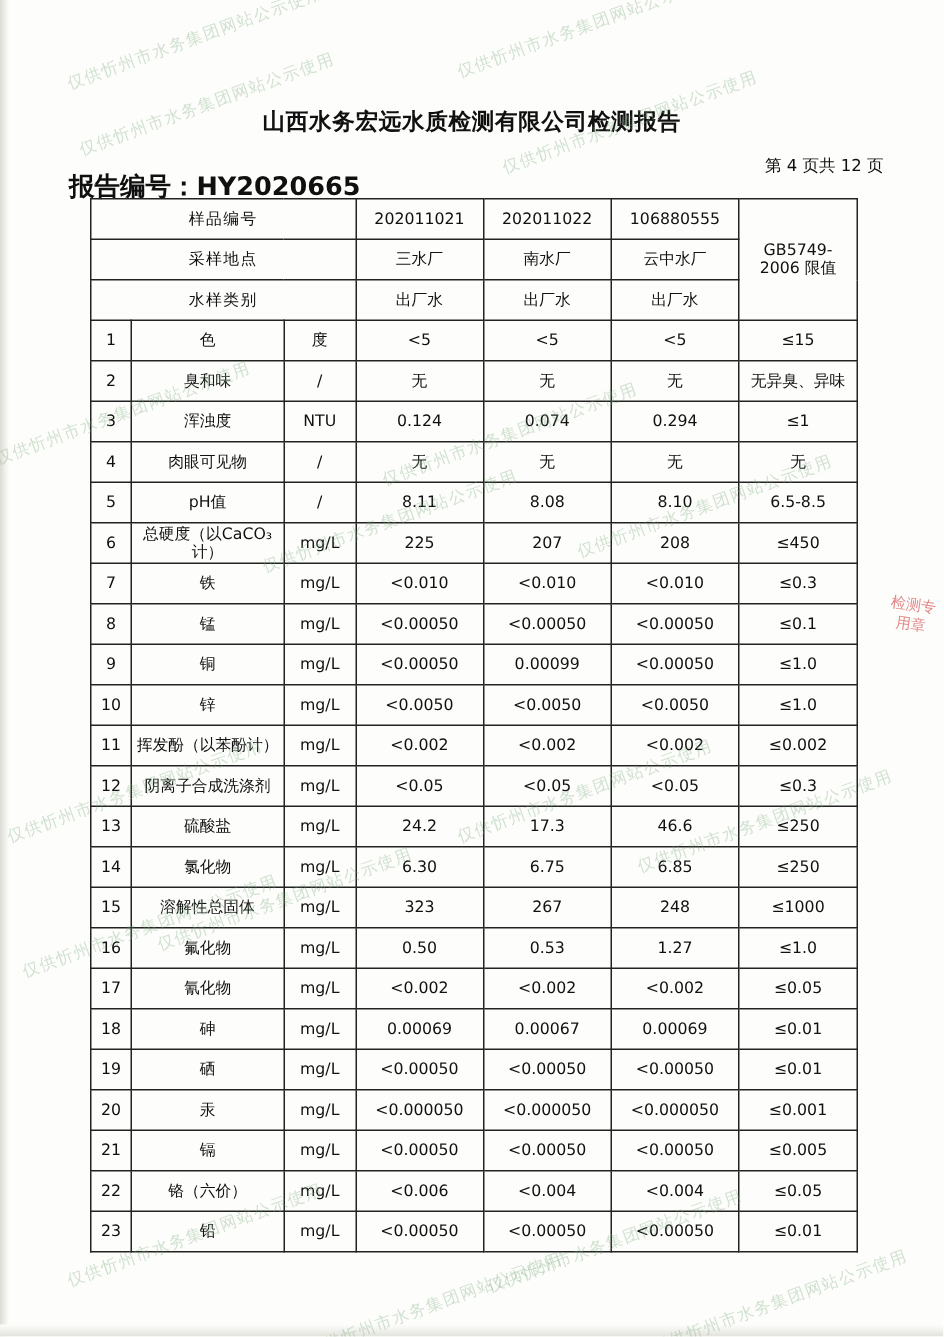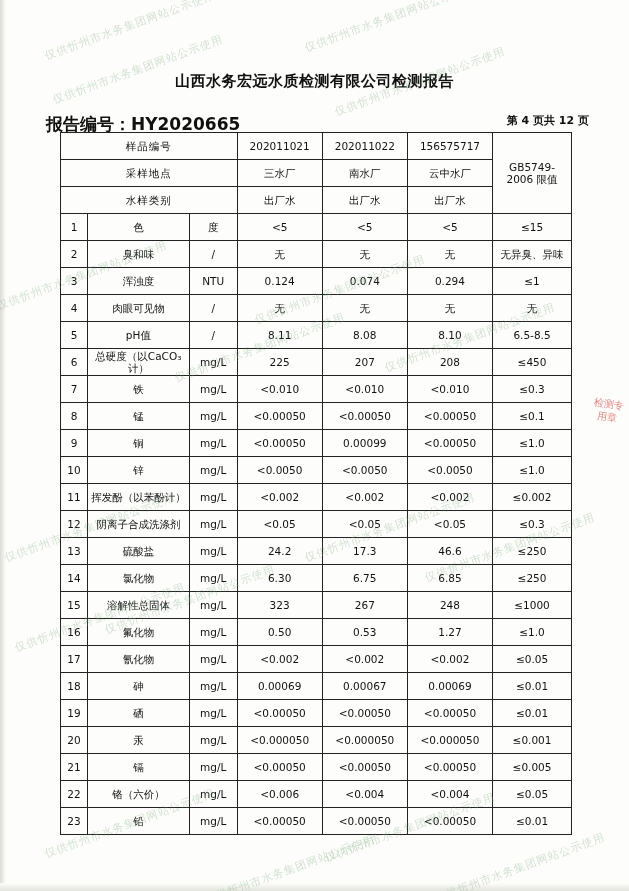--- a/index.html
+++ b/index.html
@@ -45,24 +45,24 @@
   .report-no {
     position: absolute;
     top: 113px;
     left: 46px;
     font-size: 17px;
     font-weight: bold;
     color: #101010;
   }
   .page-no {
     position: absolute;
-    top: 113px;
+    top: 103px;
     right: 40px;
     font-size: 11px;
-    font-weight: bold;
+    font-weight: normal;
     color: #101010;
   }
 
   table.main {
     position: absolute;
     top: 132px;
     left: 60px;
     width: 512px;
     border-collapse: collapse;
     table-layout: fixed;
@@ -135,21 +135,21 @@
       <col class="c-val">
         <col class="c-val">
         <col class="c-val">
         <col class="c-lim">
     </colgroup>
     <tbody id="tbody">
         <tr>
           <td colspan="3" class="hdr-label">样品编号</td>
           <td>202011021</td>
           <td>202011022</td>
-          <td>156575717</td>
+          <td>106880555</td>
           <td rowspan="3" class="limit-head">
             <div>GB5749-</div>
             <div>2006 限值</div>
           </td>
         </tr>
         <tr>
           <td colspan="3" class="hdr-label">采样地点</td>
           <td>三水厂</td>
           <td>南水厂</td>
           <td>云中水厂</td>

